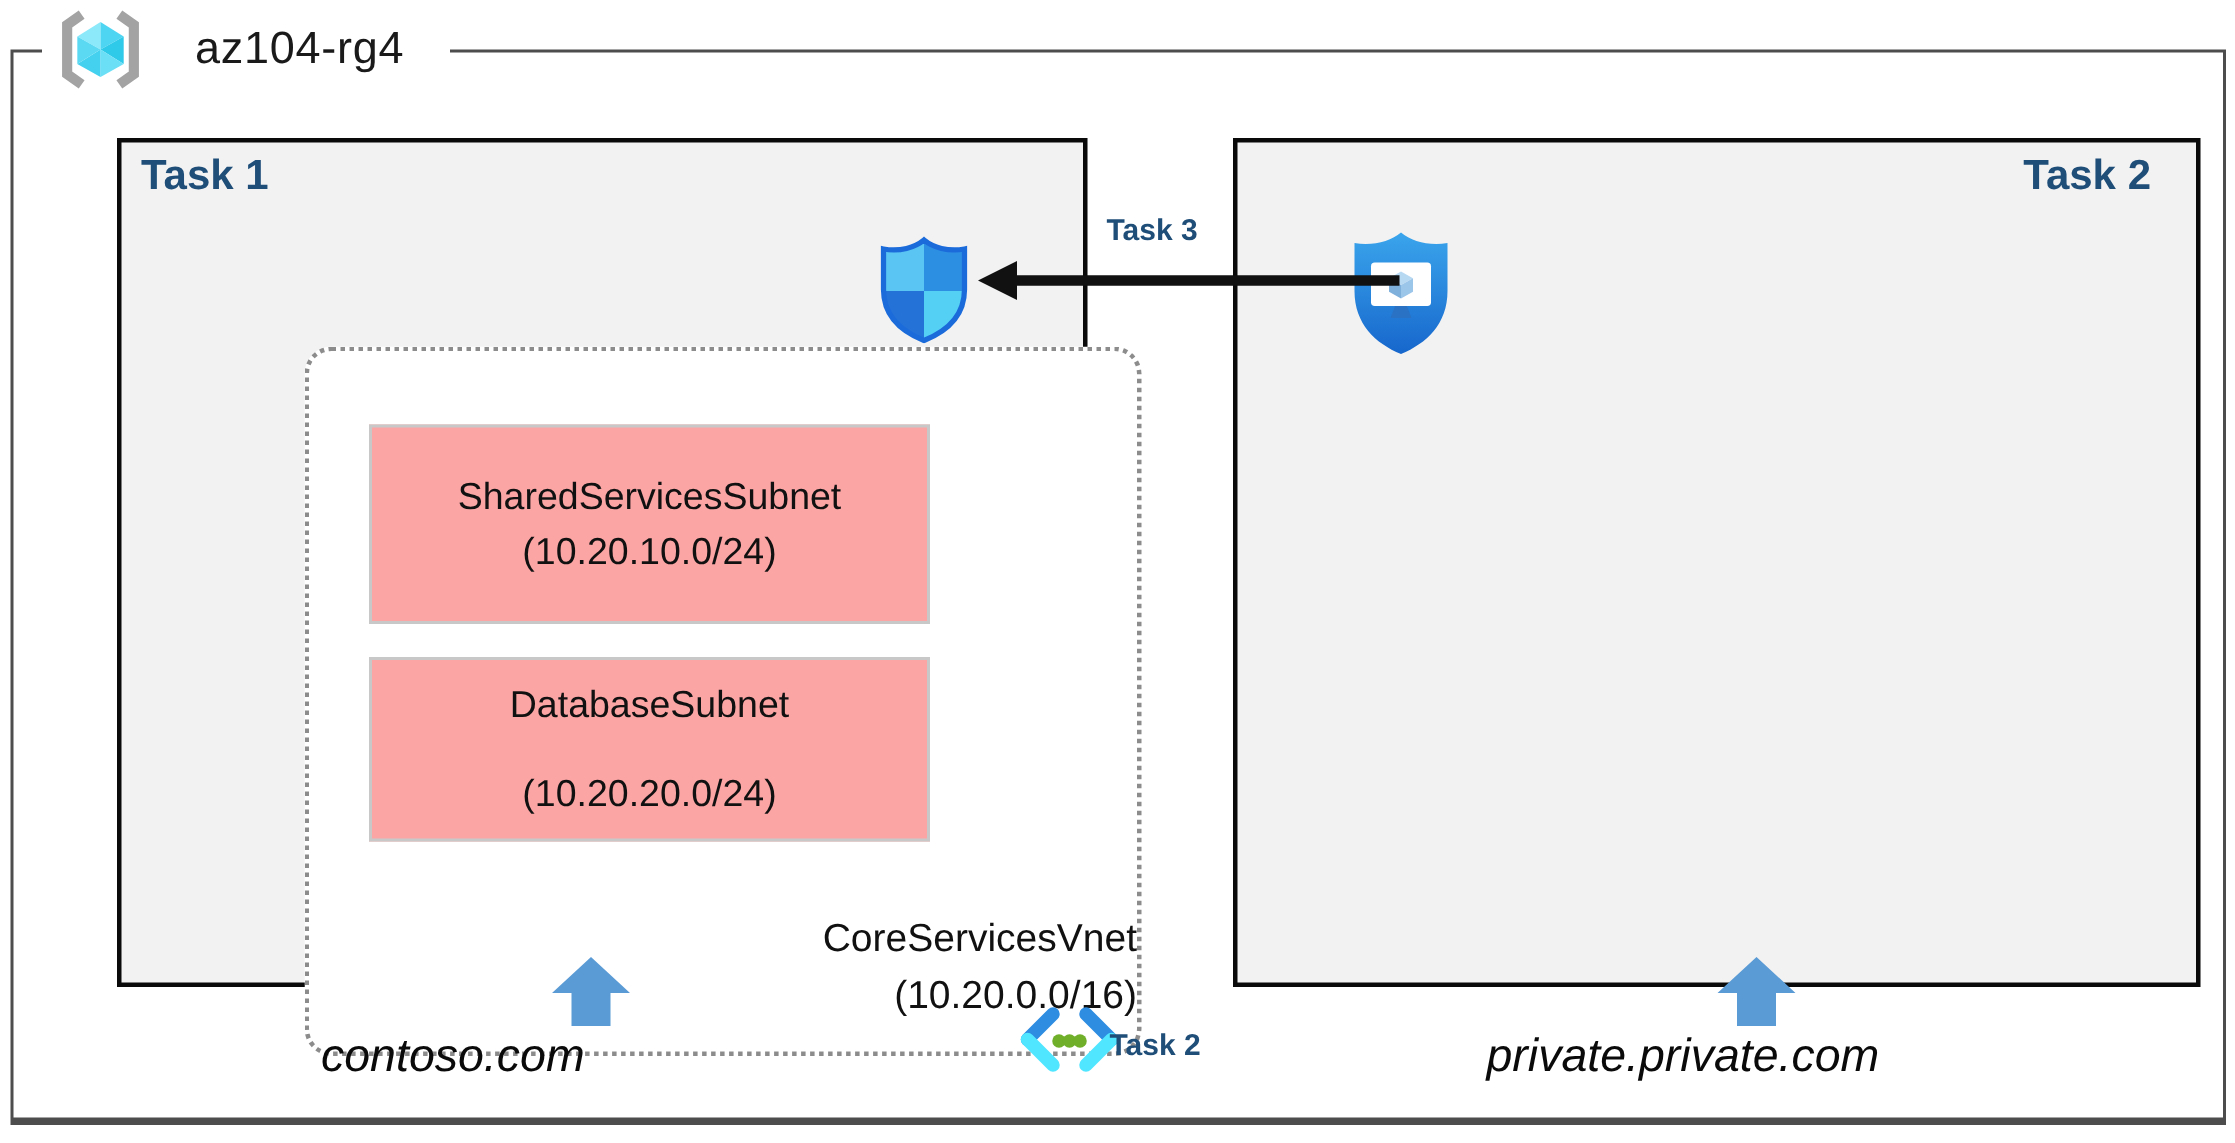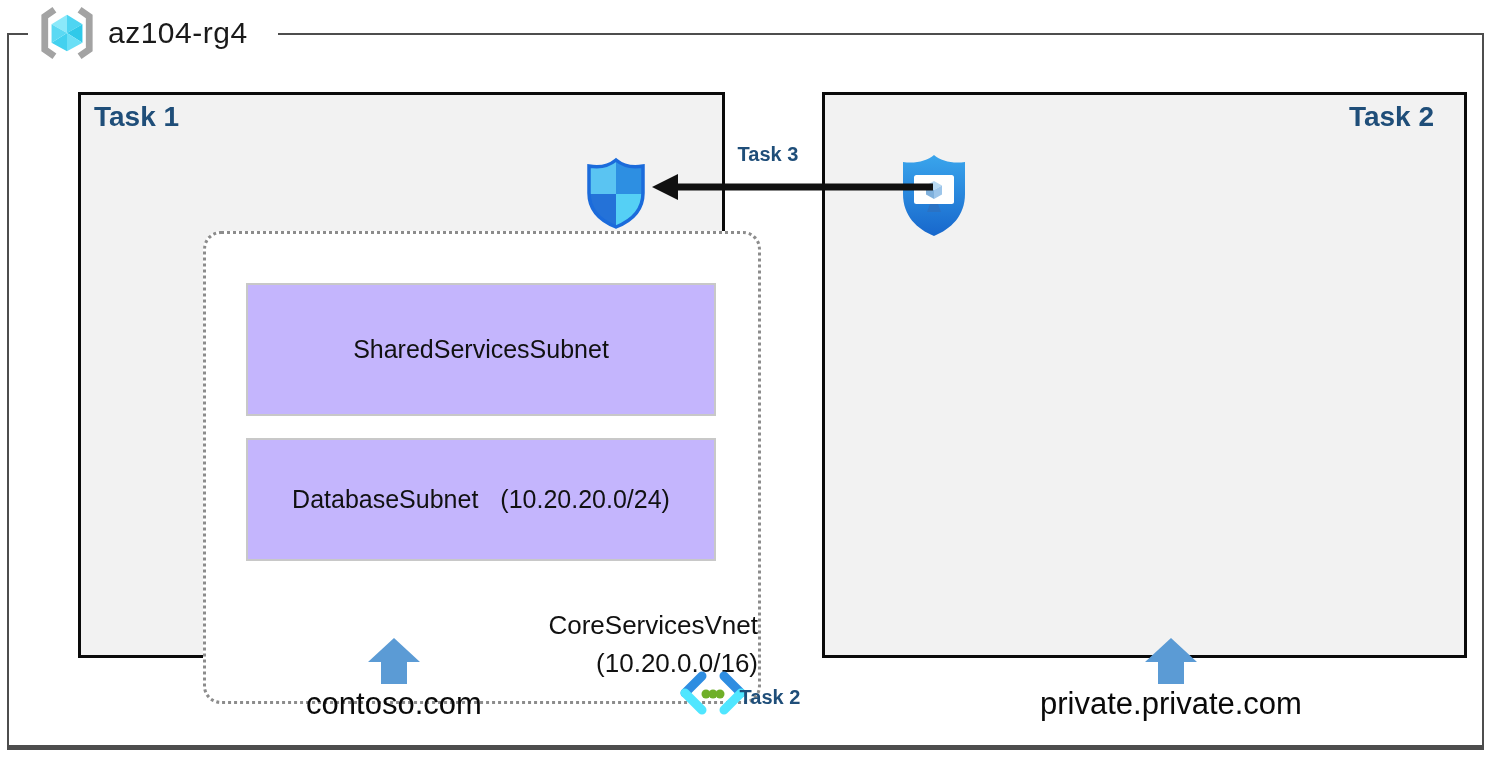--- a/index.html
+++ b/index.html
@@ -7,21 +7,21 @@
     position:relative;width:1490px;height:762px;background:#fff;overflow:hidden;
     font-family:"Liberation Sans", sans-serif;color:#111;
   }
   
   .frame{
     position:absolute;left:7px;top:33px;width:1477px;height:717px;
     box-sizing:border-box;border:2px solid #4d4d4d;border-bottom-width:5px;
   }
   .rg-label{
     position:absolute;left:28px;top:0;height:66px;z-index:3;background:#fff;
-    display:flex;align-items:center;gap:10px;padding:0 30px 0 8px;
+    display:flex;align-items:center;gap:32px;padding:0 30px 0 8px;
   }
   .rg-label .rg-name{font-size:30px;color:#1a1a1a;letter-spacing:.5px;}
   
   .task-box{
     position:absolute;top:92px;height:566px;box-sizing:border-box;
     background:#f2f2f2;border:3px solid #0a0a0a;
   }
   .task-box.left{left:78px;width:647px;}
   .task-box.right{left:822px;width:645px;}
   .task-title{
@@ -30,23 +30,23 @@
   .task-title.tl{left:13px;}
   .task-title.tr{right:30px;}
   
   .vnet-dashed{
     position:absolute;box-sizing:border-box;background:#fff;
     border:3px dotted #8c8c8c;border-radius:18px;
   }
   .vnet-dashed.left{left:122px;top:136px;width:558px;height:473px;}
   
   .subnet{
-    position:absolute;left:40px;width:470px;box-sizing:border-box;
-    background:#c4b5fd;border:2px solid #c8c8c8;
-    display:flex;align-items:center;justify-content:center;
+    position:absolute;left:40px;width:374px;box-sizing:border-box;
+    background:#fca5a5;border:2px solid #c8c8c8;
+    display:flex;flex-direction:column;align-items:center;justify-content:center;
     font-size:25px;line-height:37px;text-align:center;color:#111;
   }
   .subnet.s1{top:49px;height:133px;}
   .subnet.s2{top:204px;height:123px;gap:22px;}
   .vnet-caption{
     position:absolute;left:0;right:0;top:372px;text-align:right;
     font-size:26px;line-height:38px;color:#111;
   }
   .vnet-icon{position:absolute;right:12px;bottom:-16px;}
   
@@ -54,22 +54,22 @@
   .nsg-icon{left:584px;top:157px;z-index:4;}
   .vmshield-icon{left:898px;top:152px;z-index:4;}
   
   .task3-label,.task4-label{
     position:absolute;width:160px;text-align:center;
     font-size:20px;font-weight:bold;color:#1f4e79;z-index:5;
   }
   .task3-label{left:688px;top:143px;}
   .task4-label{left:690px;top:686px;}
   .dns-label{
-    position:absolute;width:360px;text-align:center;top:686px;
-    font-size:31px;color:#0a0a0a;z-index:5;
+    position:absolute;width:360px;top:686px;
+    font-size:31px;color:#0a0a0a;z-index:5;font-style:italic;
   }
   .dns-label.left{left:214px;}
   .dns-label.right{left:991px;}
   .peering-arrow{left:645px;top:168px;z-index:4;}
   .up-arrow{z-index:4;}
   .up-arrow.left{left:366px;top:636px;}
   .up-arrow.right{left:1143px;top:636px;}
 </style>
 </head>
 <body>
@@ -91,20 +91,21 @@
     </svg>
     <span class="rg-name">az104-rg4</span>
   </div>
 
   <div class="task-box left">
     <div class="task-title tl">Task 1</div>
 
     <div class="vnet-dashed left">
       <div class="subnet s1">
         <span>SharedServicesSubnet</span>
+        <span>(10.20.10.0/24)</span>
       </div>
       <div class="subnet s2">
         <span>DatabaseSubnet</span>
         <span>(10.20.20.0/24)</span>
       </div>
       <div class="vnet-caption">
         <div>CoreServicesVnet</div>
         <div>(10.20.0.0/16)</div>
       </div>
       <svg class="vnet-icon" width="66" height="48" viewBox="0 0 66 48">

